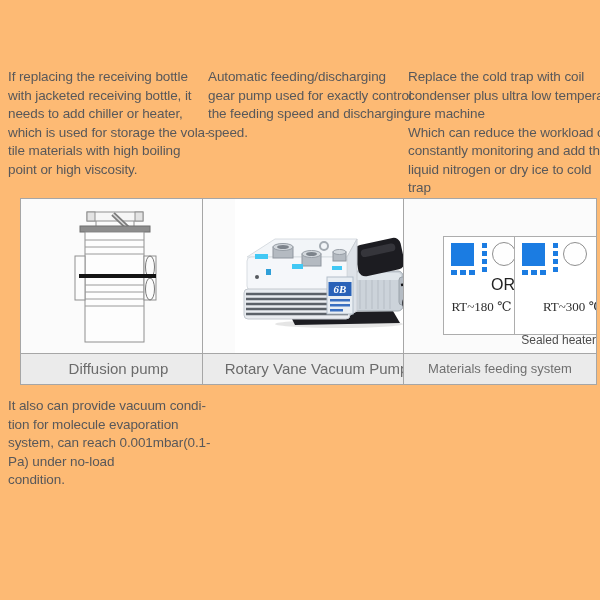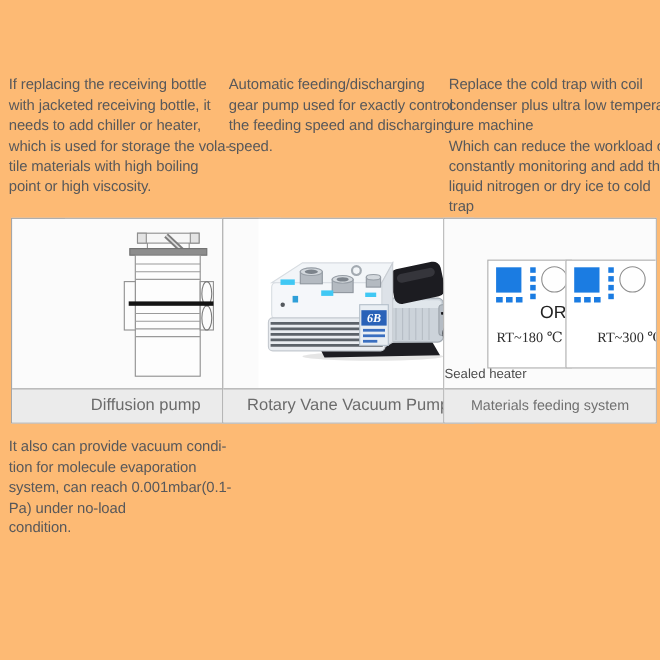--- a/index.html
+++ b/index.html
@@ -7,21 +7,21 @@
         font-family:"Liberation Sans","DejaVu Sans",sans-serif;}
   .text-block{position:absolute;white-space:pre;font-size:13.5px;line-height:18.5px;
               color:#58585a;letter-spacing:-0.1px;}
   #t1{left:8px;top:68px;}
   #t2{left:208px;top:68px;}
   #t3{left:408px;top:68px;}
   #b1{left:8px;top:397px;}
   #b3{left:408px;top:397px;}
 
   .panel{position:absolute;top:198px;height:185px;border:1px solid #a6a6a6;background:#fbfbfb;box-sizing:content-box;}
-  #p1{left:10px;width:195px;padding-left:48px;}
+  #p1{left:20px;width:195px;}
   #p2{left:202px;width:195px;padding-left:32px;}
   #p3{left:403px;width:192px;}
   .panel-image{position:relative;width:100%;height:154px;background:#fbfbfb;overflow:hidden;}
   #p2 .panel-image{background:#ffffff;}
   .panel-caption{position:absolute;left:0;right:0;bottom:0;height:30px;line-height:30px;
                  text-align:center;background:#ebebeb;border-top:1px solid #a6a6a6;
                  color:#6b6b6b;font-size:15px;}
   #p3 .panel-caption{font-size:13px;color:#707070;}
 
   
@@ -36,21 +36,21 @@
   .bc1{left:38px;top:6px;width:5px;height:5px;}
   .bc2{left:38px;top:14px;width:5px;height:5px;}
   .bc3{left:38px;top:22px;width:5px;height:5px;}
   .bc4{left:38px;top:30px;width:5px;height:5px;}
   .knob{position:absolute;left:48px;top:5px;width:22px;height:22px;border:1px solid #8f8f8f;
         border-radius:50%;background:#fefefe;}
   .heater-label{position:absolute;left:0;right:0;top:62px;text-align:center;
                 font-family:"Liberation Serif","DejaVu Serif",serif;font-size:13px;color:#2d2d2d;}
   .or-label{position:absolute;left:83px;top:77px;width:28px;text-align:right;
             font-family:Liberation Sans, sans-serif;font-size:16px;color:#222222;}
-  .sealed-label{position:absolute;left:0;right:0;top:134px;text-align:left;font-size:12px;color:#4c4c4c;}
+  .sealed-label{position:absolute;left:0;right:0;top:134px;text-align:right;font-size:12px;color:#4c4c4c;}
 </style>
 </head>
 <body>
 
 <div class="page">
 
   <div class="text-block" id="t1">If replacing the receiving bottle
 with jacketed receiving bottle, it
 needs to add chiller or heater,
 which is used for storage the vola-

